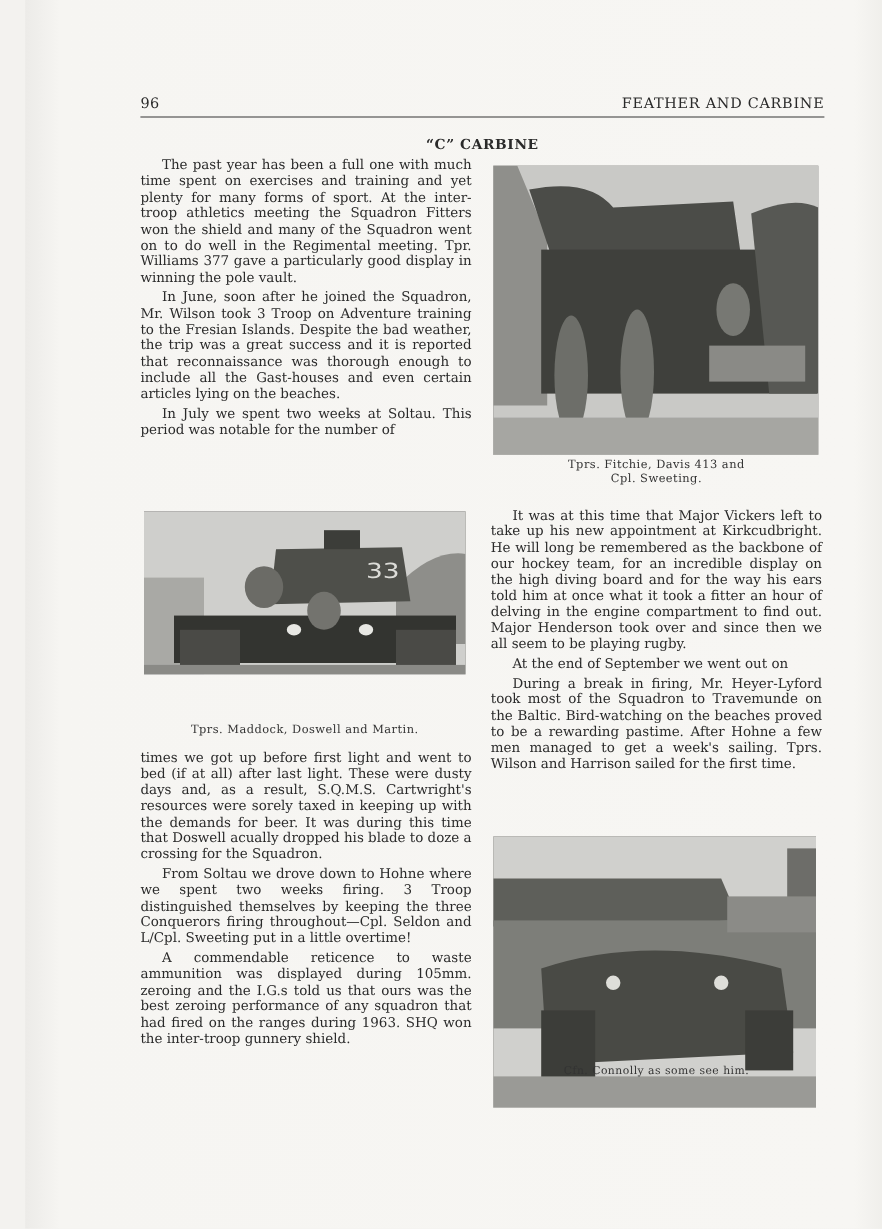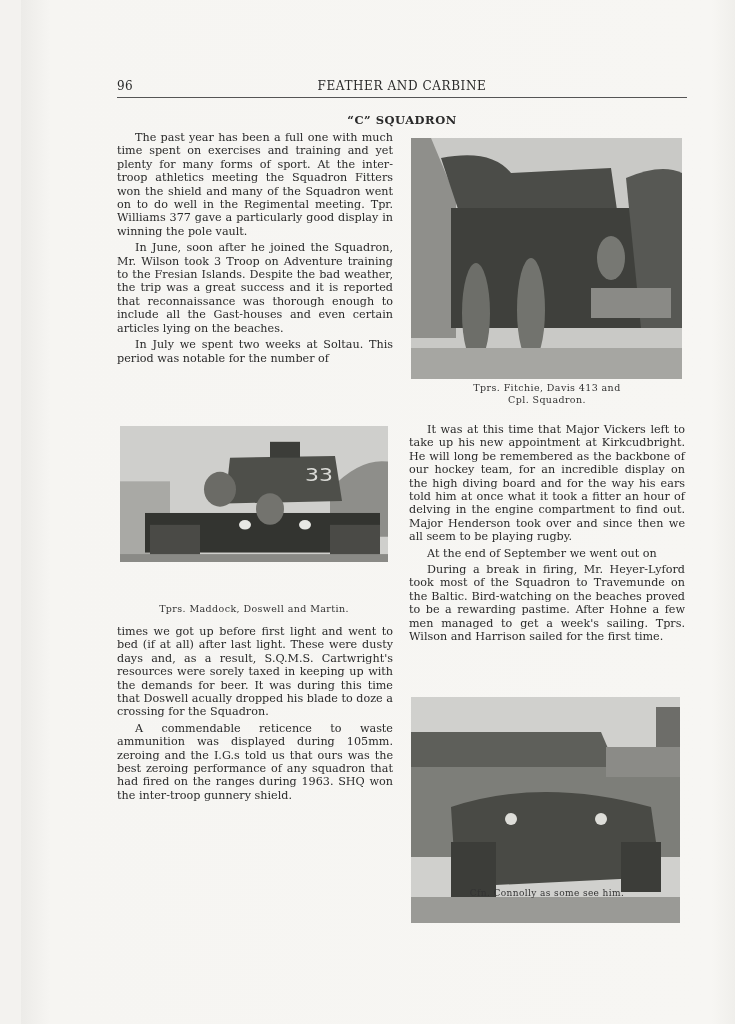--- a/index.html
+++ b/index.html
@@ -17,21 +17,21 @@
   }
   .right-edge {
     position: absolute; right: 0; top: 0; width: 12px; height: 1024px;
     background: linear-gradient(90deg, #f2f1ee, #dcdbd7);
   }
   .header {
     position: absolute; left: 96px; top: 79px; width: 570px; height: 16px;
     font-size: 12px; letter-spacing: 0.3px;
   }
   .page-num { position: absolute; left: 0; top: 0; }
-  .running-title { position: absolute; left: 0; width: 570px; text-align: center; top: 0; letter-spacing: 0.6px; }
+  .running-title { position: absolute; left: 0; width: 570px; text-align: right; top: 0; letter-spacing: 0.6px; }
   .rule {
     position: absolute; left: 96px; top: 97px; width: 570px; height: 1px; background: #555;
   }
   .section-title {
     position: absolute; left: 96px; width: 570px; top: 113px; text-align: center;
     font-weight: bold; font-size: 11.5px; letter-spacing: 0.5px;
   }
   .col { position: absolute; width: 276px; }
   .col-left { left: 96px; }
   .col-right { left: 388px; }
@@ -55,21 +55,21 @@
 
 <div class="page">
   <div class="right-edge"></div>
 
   <div class="header">
     <span class="page-num">96</span>
     <span class="running-title">FEATHER AND CARBINE</span>
   </div>
   <div class="rule"></div>
 
-  <div class="section-title">“C” SQUADRON</div>
+  <div class="section-title">“C” CARBINE</div>
 
   <div class="col col-left" style="top:131px;">
     <p class="body">The past year has been a full one with much time spent on exercises and training and yet plenty for many forms of sport. At the inter-troop athletics meeting the Squadron Fitters won the shield and many of the Squadron went on to do well in the Regimental meeting. Tpr. Williams 377 gave a particularly good display in winning the pole vault.</p>
     <p class="body">In June, soon after he joined the Squadron, Mr. Wilson took 3 Troop on Adventure training to the Fresian Islands. Despite the bad weather, the trip was a great success and it is reported that reconnaissance was thorough enough to include all the Gast-houses and even certain articles lying on the beaches.</p>
     <p class="body">In July we spent two weeks at Soltau. This period was notable for the number of</p>
   </div>
 
   <div class="photo" style="left:99px; top:426px; width:268px; height:136px;">
     <svg viewBox="0 0 268 172" preserveAspectRatio="none">
       <rect x="0" y="0" width="268" height="172" fill="#cfcfcc"></rect>
@@ -87,40 +87,41 @@
       <ellipse cx="150" cy="105" rx="14" ry="20" fill="#73736e"></ellipse>
       <rect x="0" y="162" width="268" height="10" fill="#8a8a86"></rect>
     </svg>
   </div>
   <div class="caption" style="left:96px; top:603px; width:274px;">
     <div>Tprs. Maddock, Doswell and Martin.</div>
   </div>
 
   <div class="col col-left" style="top:625px;">
     <p class="body" style="text-indent:0;">times we got up before first light and went to bed (if at all) after last light. These were dusty days and, as a result, S.Q.M.S. Cartwright's resources were sorely taxed in keeping up with the demands for beer. It was during this time that Doswell acually dropped his blade to doze a crossing for the Squadron.</p>
+    <p class="body">From Soltau we drove down to Hohne where we spent two weeks firing. 3 Troop distinguished themselves by keeping the three Conquerors firing throughout—Cpl. Seldon and L/Cpl. Sweeting put in a little overtime!</p>
     <p class="body">A commendable reticence to waste ammunition was displayed during 105mm. zeroing and the I.G.s told us that ours was the best zeroing performance of any squadron that had fired on the ranges during 1963. SHQ won the inter-troop gunnery shield.</p>
   </div>
 
   <div class="photo" style="left:390px; top:138px; width:271px; height:241px;">
     <svg viewBox="0 0 271 241" preserveAspectRatio="none">
       <rect x="0" y="0" width="271" height="241" fill="#c9c9c6"></rect>
       <path d="M0 0 L20 0 L45 60 L45 200 L0 200 Z" fill="#8f8f8b"></path>
       <path d="M30 20 Q80 10 100 35 L200 30 L210 100 L60 110 Z" fill="#4b4c48"></path>
       <rect x="40" y="70" width="230" height="120" fill="#3f403c"></rect>
       <path d="M215 40 Q250 25 271 35 L271 190 L230 190 Z" fill="#575854"></path>
       <rect x="180" y="150" width="80" height="30" fill="#8a8a86"></rect>
       <ellipse cx="65" cy="175" rx="14" ry="50" fill="#6d6e69"></ellipse>
       <ellipse cx="120" cy="172" rx="14" ry="52" fill="#72736e"></ellipse>
       <ellipse cx="200" cy="120" rx="14" ry="22" fill="#777873"></ellipse>
       <rect x="0" y="210" width="271" height="31" fill="#a6a6a2"></rect>
     </svg>
   </div>
   <div class="caption" style="left:388px; top:382px; width:276px;">
     <div>Tprs. Fitchie, Davis 413 and</div>
-    <div>Cpl. Squadron.</div>
+    <div>Cpl. Sweeting.</div>
   </div>
 
   <div class="col col-right" style="top:423px;">
     <p class="body">It was at this time that Major Vickers left to take up his new appointment at Kirkcudbright. He will long be remembered as the backbone of our hockey team, for an incredible display on the high diving board and for the way his ears told him at once what it took a fitter an hour of delving in the engine compartment to find out. Major Henderson took over and since then we all seem to be playing rugby.</p>
     <p class="body">At the end of September we went out on</p>
     <p class="body">During a break in firing, Mr. Heyer-Lyford took most of the Squadron to Travemunde on the Baltic. Bird-watching on the beaches proved to be a rewarding pastime. After Hohne a few men managed to get a week's sailing. Tprs. Wilson and Harrison sailed for the first time.</p>
   </div>
 
   <div class="photo" style="left:390px; top:697px; width:269px; height:226px;">
     <svg viewBox="0 0 269 226" preserveAspectRatio="none">

